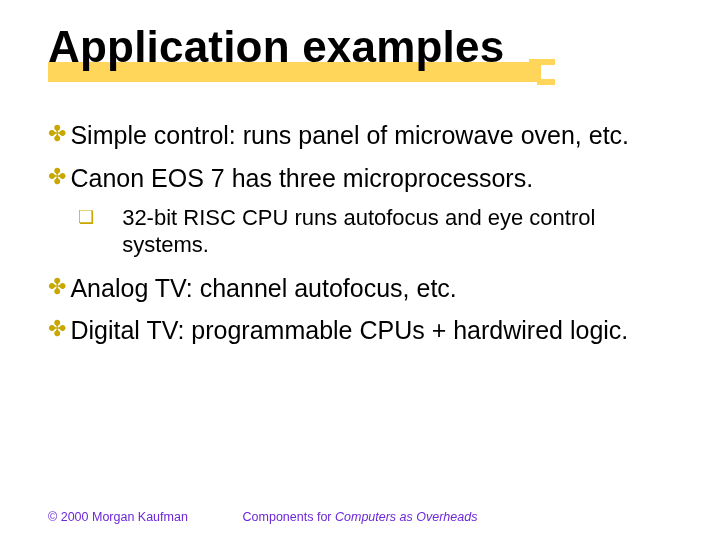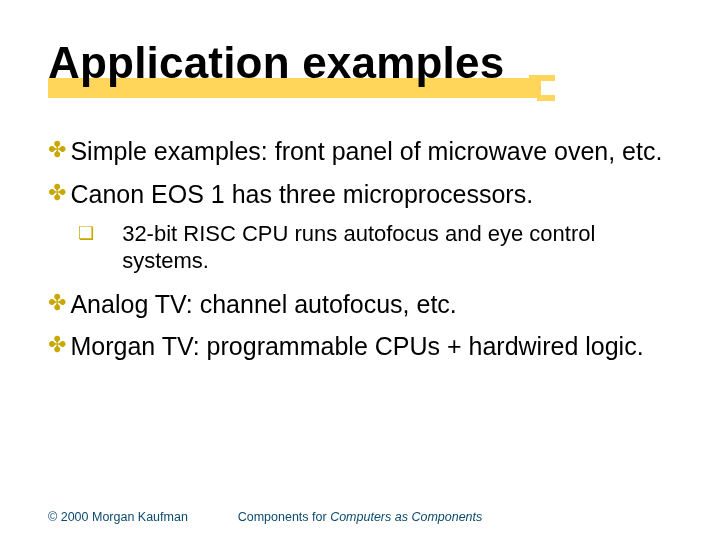--- a/index.html
+++ b/index.html
@@ -1,79 +1,79 @@
 <!DOCTYPE html>
 <html><head>
 <meta charset="utf-8">
 <style>
   * { margin: 0; padding: 0; box-sizing: border-box; }
   html, body { width: 720px; height: 540px; background: #fff; font-family: Verdana, Geneva, sans-serif; color: #000; overflow: hidden; }
-  .slide { position: relative; width: 720px; height: 540px; padding: 38px 48px 0 48px; }
+  .slide { position: relative; width: 720px; height: 540px; padding: 22px 48px 0 48px; }
   .title-wrap { position: relative; display: inline-block; }
   .underline { position: absolute; left: 0; bottom: -10px; height: 20px; background: #ffd659; width: 108%; z-index: 0; filter: blur(0.4px); }
   .underline::before, .underline::after { content: ""; position: absolute; right: -14px; height: 6px; background: #ffd659; }
   .underline::before { width: 26px; top: -3px; }
   .underline::after  { width: 18px; bottom: -3px; }
   h1 { position: relative; z-index: 1; font-family: "Arial Black", Arial, sans-serif; font-weight: 900; font-size: 44px; letter-spacing: 0.2px; }
   .body { margin-top: 48px; font-size: 25px; line-height: 1.22; }
   .lvl1 { display: flex; margin-bottom: 12px; }
   .lvl1 .bul { color: #c8a800; font-family: "Wingdings", "Zapf Dingbats", sans-serif; font-size: 22px; margin-right: 4px; line-height: 1.3; }
   .lvl1 .txt { flex: 1; }
   .lvl2-group { margin: 4px 0 14px 0; }
   .lvl2 { display: flex; margin-left: 30px; font-size: 22px; line-height: 1.22; }
   .lvl2 .bul { color: #c8a800; font-size: 18px; margin-right: 4px; line-height: 1.35; }
   .lvl2 .txt { flex: 1; margin-left: 24px; }
-  .footer { position: absolute; bottom: 14px; left: 0; right: 0; display: flex; font-size: 12.5px; color: #0c4a6e; font-family: Arial, sans-serif; }
+  .footer { position: absolute; bottom: 14px; left: 0; right: 0; display: flex; font-size: 12.5px; color: #6d28d9; font-family: Arial, sans-serif; }
   .footer .left { width: 33%; padding-left: 48px; line-height: 1.25; }
   .footer .center { width: 34%; text-align: center; line-height: 1.25; }
   .footer .center .ital { font-style: italic; }
   .footer .right { width: 33%; }
 </style>
 </head>
 <body>
 
 <div class="slide">
 
   <div class="title-wrap">
     <div class="underline"></div>
     <h1>Application examples</h1>
   </div>
 
   <div class="body">
 
     <div class="lvl1">
       <span class="bul">✤</span>
-      <span class="txt">Simple examples: front panel of microwave oven, etc.</span>
+      <span class="txt">Simple control: runs panel of microwave oven, etc.</span>
     </div>
 
     <div class="lvl1">
       <span class="bul">✤</span>
-      <span class="txt">Canon EOS 1 has three microprocessors.</span>
+      <span class="txt">Canon EOS 7 has three microprocessors.</span>
     </div>
 
     <div class="lvl2-group">
       <div class="lvl2">
         <span class="bul">❏</span>
         <span class="txt">32-bit RISC CPU runs autofocus and eye control systems.</span>
       </div>
     </div>
 
     <div class="lvl1">
       <span class="bul">✤</span>
       <span class="txt">Analog TV: channel autofocus, etc.</span>
     </div>
 
     <div class="lvl1">
       <span class="bul">✤</span>
-      <span class="txt">Morgan TV: programmable CPUs + hardwired logic.</span>
+      <span class="txt">Digital TV: programmable CPUs + hardwired logic.</span>
     </div>
 
   </div>
 
   <div class="footer">
     <div class="left">© 2000 Morgan Kaufman</div>
     <div class="center">
-      <span>Components for </span><span class="ital">Computers as Components</span>
+      <span>Components for </span><span class="ital">Computers as Overheads</span>
     </div>
     <div class="right"></div>
   </div>
 
 </div>
 
 </body></html>

